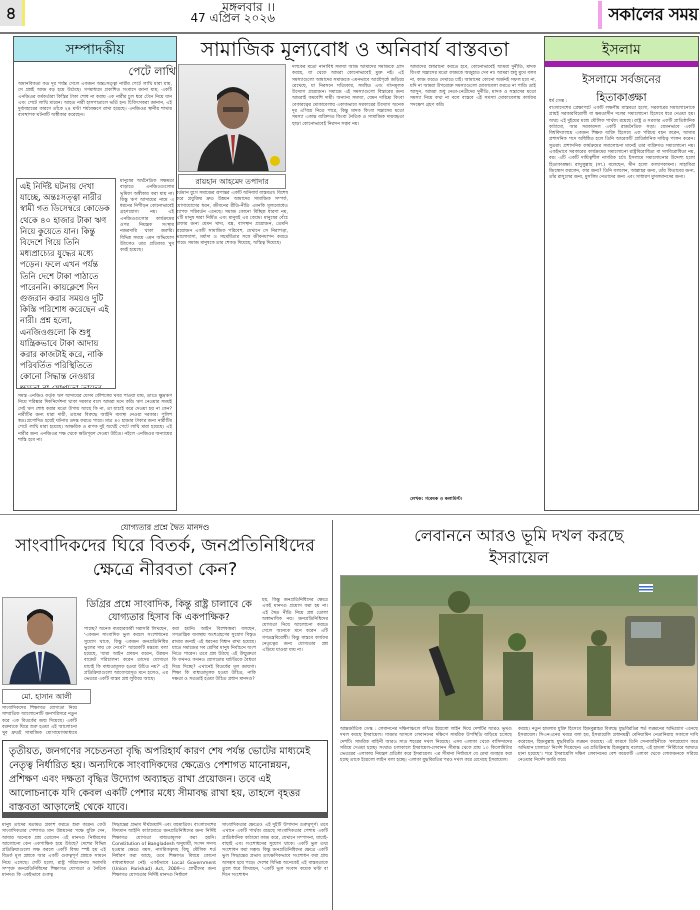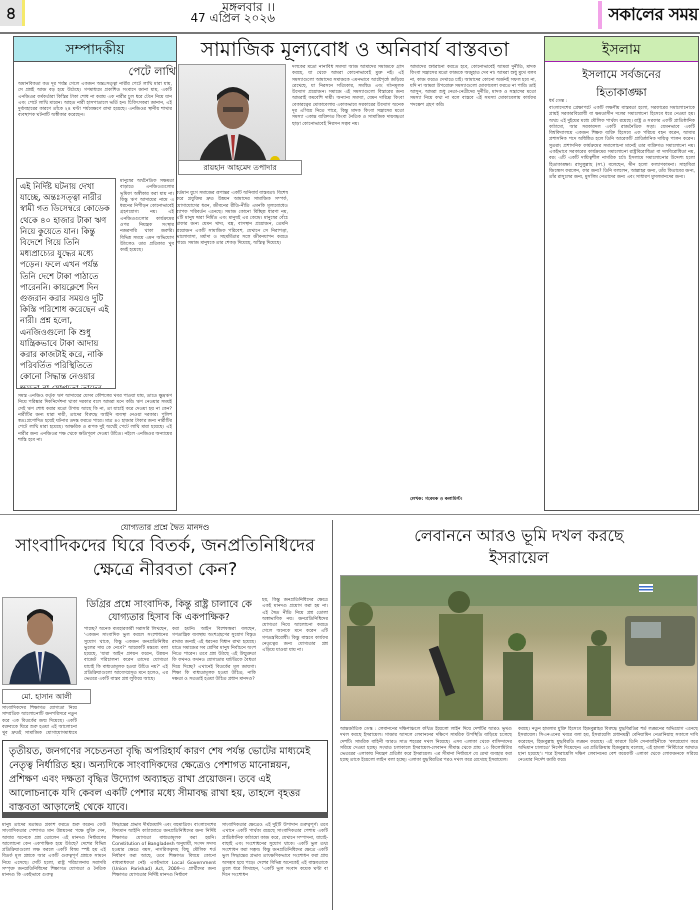--- a/index.html
+++ b/index.html
@@ -47,28 +47,28 @@
   <svg width="108" height="108">
     <ellipse cx="54" cy="44" rx="16" ry="20" fill="#8a6a55"></ellipse>
     <path d="M38 36 Q54 18 70 36 L70 30 Q54 14 38 30Z" fill="#222"></path>
     <rect x="44" y="42" width="20" height="5" fill="#222" opacity="0.6"></rect>
     <path d="M18 108 Q22 72 54 68 Q86 72 90 108Z" fill="#2b2b2b"></path>
     <path d="M48 68 L54 100 L60 68Z" fill="#ddd"></path>
     <path d="M52 70 L54 98 L56 70Z" fill="#a33"></path>
     <circle cx="96" cy="96" r="5" fill="#e3c400"></circle>
   </svg>
 </div>
-<div class="abs caption" style="left:178px;top:160px;width:124px;">রায়হান আহমেদ তপাদার</div>
+<div class="abs caption" style="left:178px;top:174px;width:108px;">রায়হান আহমেদ তপাদার</div>
 <div class="abs body-text" style="left:176px;top:190px;width:112px;height:318px;">বর্তমান যুগে সমাজের রূপান্তর একটি অনিবার্য বাস্তবতা। বিশেষ করে প্রযুক্তির দ্রুত উন্নয়ন আমাদের সামাজিক সম্পর্ক, যোগাযোগের ধরন, জীবনের রীতি-নীতি এমনকি মূল্যবোধেও ব্যাপক পরিবর্তন এনেছে। সমাজ কোনো বিচ্ছিন্ন ধারণা নয়, এটি মানুষ দ্বারা নির্মিত এবং মানুষই এর কেন্দ্রে। মানুষের বেঁচে থাকার জন্য যেমন খাদ্য, বস্ত্র, বাসস্থান প্রয়োজন, তেমনি প্রয়োজন একটি সামাজিক পরিবেশ, যেখানে সে নিরাপত্তা, ভালোবাসা, মর্যাদা ও সহমর্মিতার সঙ্গে জীবনযাপন করতে পারে। সমাজ মানুষকে তার শেকড় দিয়েছে, অস্তিত্ব দিয়েছে।</div>
 <div class="abs body-text" style="left:292px;top:64px;width:112px;height:444px;">দলকের মতো নানাবিধ সমস্যা আজ আমাদের সমাজকে গ্রাস করছে, যা থেকে আমরা কোনোভাবেই মুক্ত নই। এই সমস্যাগুলো আমাদের সমাজকে এমনভাবে আষ্টেপৃষ্ঠে জড়িয়ে রেখেছে, যা নিরসনে সত্যিকার, সমন্বিত এবং গঠনমূলক উদ্যোগ প্রয়োজন। সমাজে এই সমস্যাগুলো বিস্তারের জন্য আমরাই কমবেশি দায়ী। অন্যান্য সমস্যা, যেমন দারিদ্র্য কিংবা বেকারত্বের মোকাবেলায় একাকভাবে সরকারের উদ্যোগ অনেক দূর এগিয়ে নিতে পারে, কিন্তু মাদক কিংবা সন্ত্রাসের মতো সমস্যা একান্ত ব্যক্তিগত কিংবা নৈতিক ও সামাজিক দায়বদ্ধতা ছাড়া কোনোভাবেই নিরসন সম্ভব নয়।</div>
 <div class="abs body-text" style="left:410px;top:64px;width:126px;height:424px;">আমাদের শুধরানো করতে হবে, কোনোভাবেই আমরা দুর্নীতি, মাদক কিংবা সন্ত্রাসের মতো কাজকে অজুহাত দেব না। আমরা শুধু মুখে বলব না, কাজ করেও দেখাতে চাই। আমাদের কোনো অর্জনই সফল হবে না, যদি না আমরা উপরোক্ত সমস্যাগুলো মোকাবেলা করতে না পারি। তাই আসুন, আমরা শুধু নেতা-নেত্রীদের দুর্নীতি, মাদক ও সন্ত্রাসের মতো সমস্যা নিয়ে কথা না বলে বাস্তবে এই সমস্যা মোকাবেলায় কার্যকর পদক্ষেপ গ্রহণ করি।</div>
 <div class="abs body-text" style="left:410px;top:496px;width:126px;height:8px;font-weight:bold;color:#111;">লেখক: গবেষক ও কলামিস্ট।</div>
 
 <div class="abs box" style="left:544px;top:36px;width:155px;height:475px;">
-  <div class="boxhead" style="background:#cdeeb3;border-bottom:1px solid #a21caf;">ইসলাম</div>
+  <div class="boxhead" style="background:#cdeeb3;border-bottom:6px solid #a21caf;">ইসলাম</div>
   <div class="title-md" style="margin:4px 14px 0;font-size:11px;line-height:18px;">ইসলামে সর্বজনের হিতাকাঙ্ক্ষা</div>
   <div class="abs body-text" style="left:4px;top:61px;width:146px;height:7px;">ধর্ম ডেস্ক :</div>
   <div class="abs body-text" style="left:4px;top:68px;width:146px;height:403px;">বাংলাদেশের প্রেক্ষাপটে একটি লক্ষণীয় বাস্তবতা হলো, সরকারের সমালোচনাকে প্রায়ই সরকারবিরোধী বা ক্ষমতাসীন দলের সমালোচনা হিসেবে ধরে নেওয়া হয়। অথচ এই দুইয়ের মধ্যে মৌলিক পার্থক্য রয়েছে। রাষ্ট্র ও সরকার একটি প্রাতিষ্ঠানিক কাঠামো, আর সরকারদল একটি রাজনৈতিক সত্তা। যেমনভাবে একটি বিশ্ববিদ্যালয়ে একজন শিক্ষক ব্যক্তি হিসেবে এক পরিচয় বহন করেন, আবার প্রশাসনিক পদে অধিষ্ঠিত হলে তিনি আরেকটি প্রাতিষ্ঠানিক দায়িত্ব পালন করেন। সুতরাং প্রশাসনিক কার্যক্রমের সমালোচনা মানেই তার ব্যক্তিগত সমালোচনা নয়। একইভাবে সরকারের কার্যক্রমের সমালোচনা রাষ্ট্রবিরোধিতা বা দলবিরোধিতা নয়, বরং এটি একটি দায়িত্বশীল নাগরিক চর্চা। ইসলামে সমালোচনার উদ্দেশ্য হলো হিতাকাঙ্ক্ষা। রাসুলুল্লাহ (সা.) বলেছেন, দ্বীন হলো কল্যাণকামনা। সাহাবিরা জিজ্ঞেস করলেন, কার জন্য? তিনি বললেন, আল্লাহর জন্য, তাঁর কিতাবের জন্য, তাঁর রাসুলের জন্য, মুসলিম নেতাদের জন্য এবং সাধারণ মুসলমানদের জন্য।</div>
 </div>
 
 <div class="abs hline" style="left:0;top:514px;width:700px;background:#888;"></div>
 
 <div class="abs" style="left:0;top:521px;width:330px;font-size:8px;text-align:center;">যোগ্যতার প্রশ্নে দ্বৈত মানদণ্ড</div>
 <div class="abs" style="left:0;top:533px;width:330px;font-size:17.5px;line-height:24px;text-align:center;">সাংবাদিকদের ঘিরে বিতর্ক, জনপ্রতিনিধিদের ক্ষেত্রে নীরবতা কেন?</div>
 <div class="abs vline" style="left:332px;top:520px;height:390px;background:#666;"></div>

